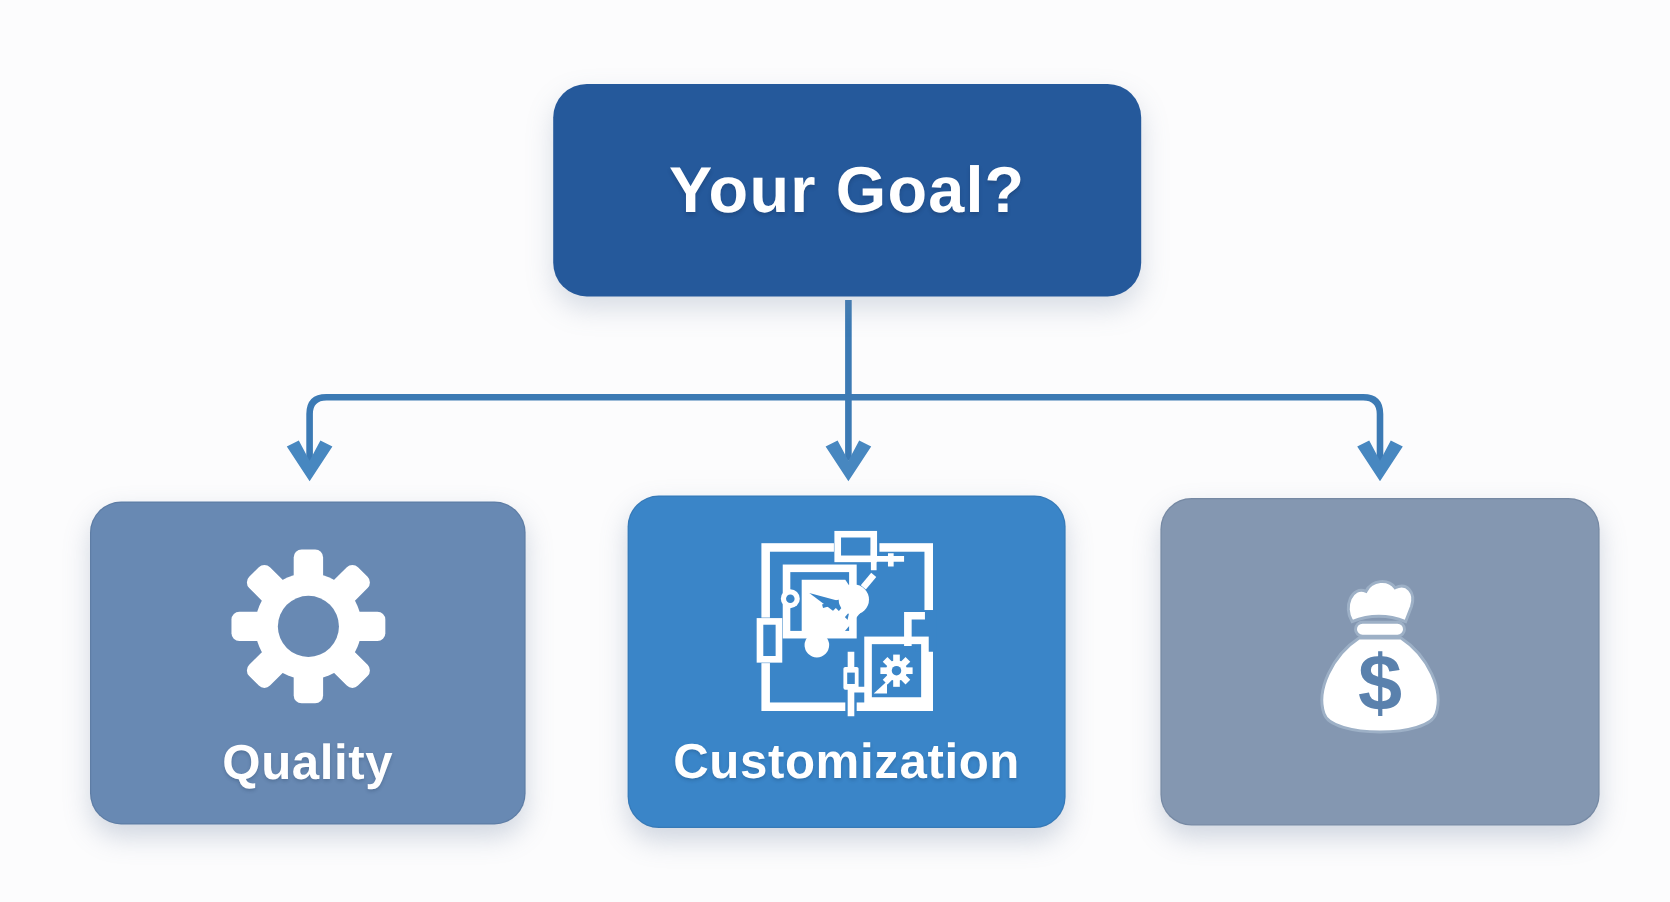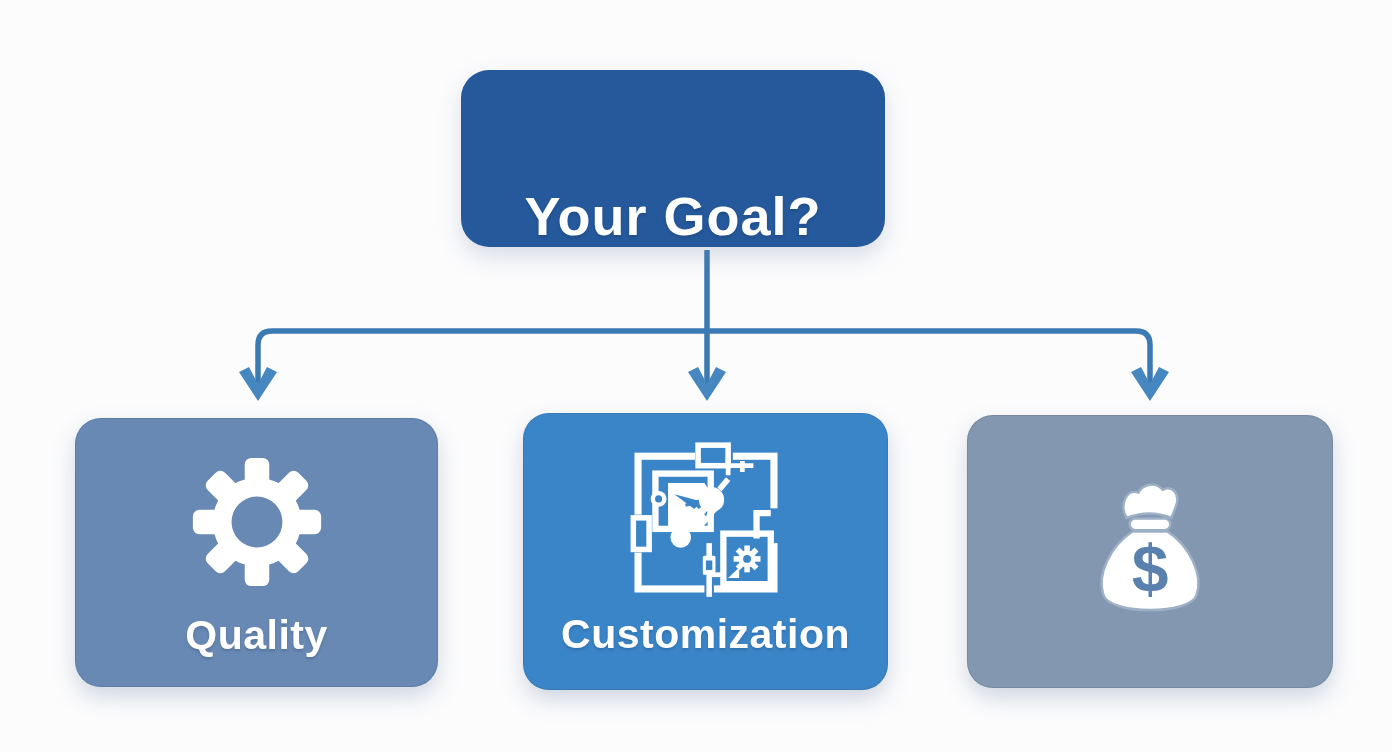--- a/index.html
+++ b/index.html
@@ -28,25 +28,24 @@
   .node {
     position: absolute;
     display: flex;
     flex-direction: column;
     align-items: center;
     justify-content: center;
     color: var(--label-text, #ffffff);
   }
   .root-node {
     left: 461px; top: 70px;
-    width: 424px; height: 177px;
+    width: 490px; height: 177px;
     border-radius: 28px;
     background: var(--root-bg, #25599b);
     box-shadow: 0 10px 22px rgba(110,130,160,0.25);
-    justify-content: flex-end;
   }
   .root-label {
     font-size: 54px;
     font-weight: bold;
     letter-spacing: 1px;
     text-shadow: 0 2px 3px rgba(20,40,70,0.25);
   }
   .child {
     border-radius: 26px;
     box-shadow: 0 10px 22px rgba(110,130,160,0.30), inset 0 0 0 1px rgba(40,60,90,0.15);

